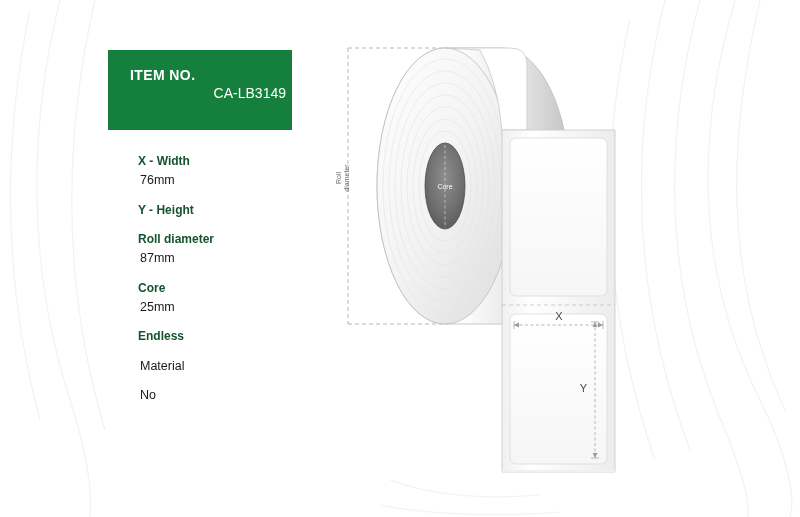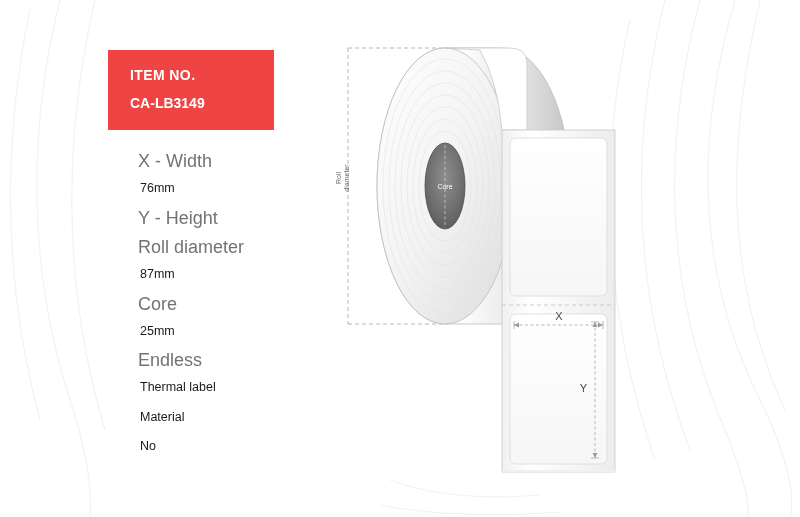--- a/index.html
+++ b/index.html
@@ -27,62 +27,62 @@
     left: 0; top: 0;
     width: 800px; height: 517px;
     pointer-events: none;
   }
 
   
   #item-header {
     position: absolute;
     left: 108px;
     top: 50px;
-    width: 166px;
+    width: 184px;
     height: 80px;
-    background: #ef4444;
+    background: #15803d;
     color: #ffffff;
     box-sizing: border-box;
     padding: 16px 6px 0 22px;
   }
   #item-header .item-label {
     font-size: 14px;
     font-weight: bold;
     letter-spacing: 0.4px;
     line-height: 18px;
   }
   #item-header .item-value {
     font-size: 14px;
-    font-weight: bold;
+    font-weight: normal;
     line-height: 18px;
-    margin-top: 10px;
+    text-align: right;
   }
 
   
   #spec-list {
     position: absolute;
     left: 138px;
     top: 153px;
     width: 200px;
   }
   .spec-row {
     margin-bottom: 13.5px;
   }
   .spec-term {
-    font-size: 18px;
-    font-weight: normal;
-    color: #737373;
+    font-size: 12px;
+    font-weight: bold;
+    color: #14532d;
     line-height: 16px;
   }
   .spec-val {
     font-size: 12.5px;
     font-weight: normal;
     color: #1a1a1a;
     line-height: 16px;
-    margin-top: 11px;
+    margin-top: 3px;
     padding-left: 2px;
   }
 
   
   #product-figure {
     position: absolute;
     left: 330px;
     top: 30px;
     width: 330px;
     height: 470px;
@@ -144,21 +144,20 @@
     <div class="spec-row">
       <div class="spec-term">Roll diameter</div>
       <div class="spec-val">87mm</div>
     </div>
     <div class="spec-row">
       <div class="spec-term">Core</div>
       <div class="spec-val">25mm</div>
     </div>
     <div class="spec-row">
       <div class="spec-term">Endless</div>
-      <div class="spec-val">Thermal label</div>
     </div>
     <div class="spec-row">
     </div>
     <div class="spec-row">
       <div class="spec-val">Material</div>
     </div>
     <div class="spec-row">
       <div class="spec-val">No</div>
     </div>
   </div>

